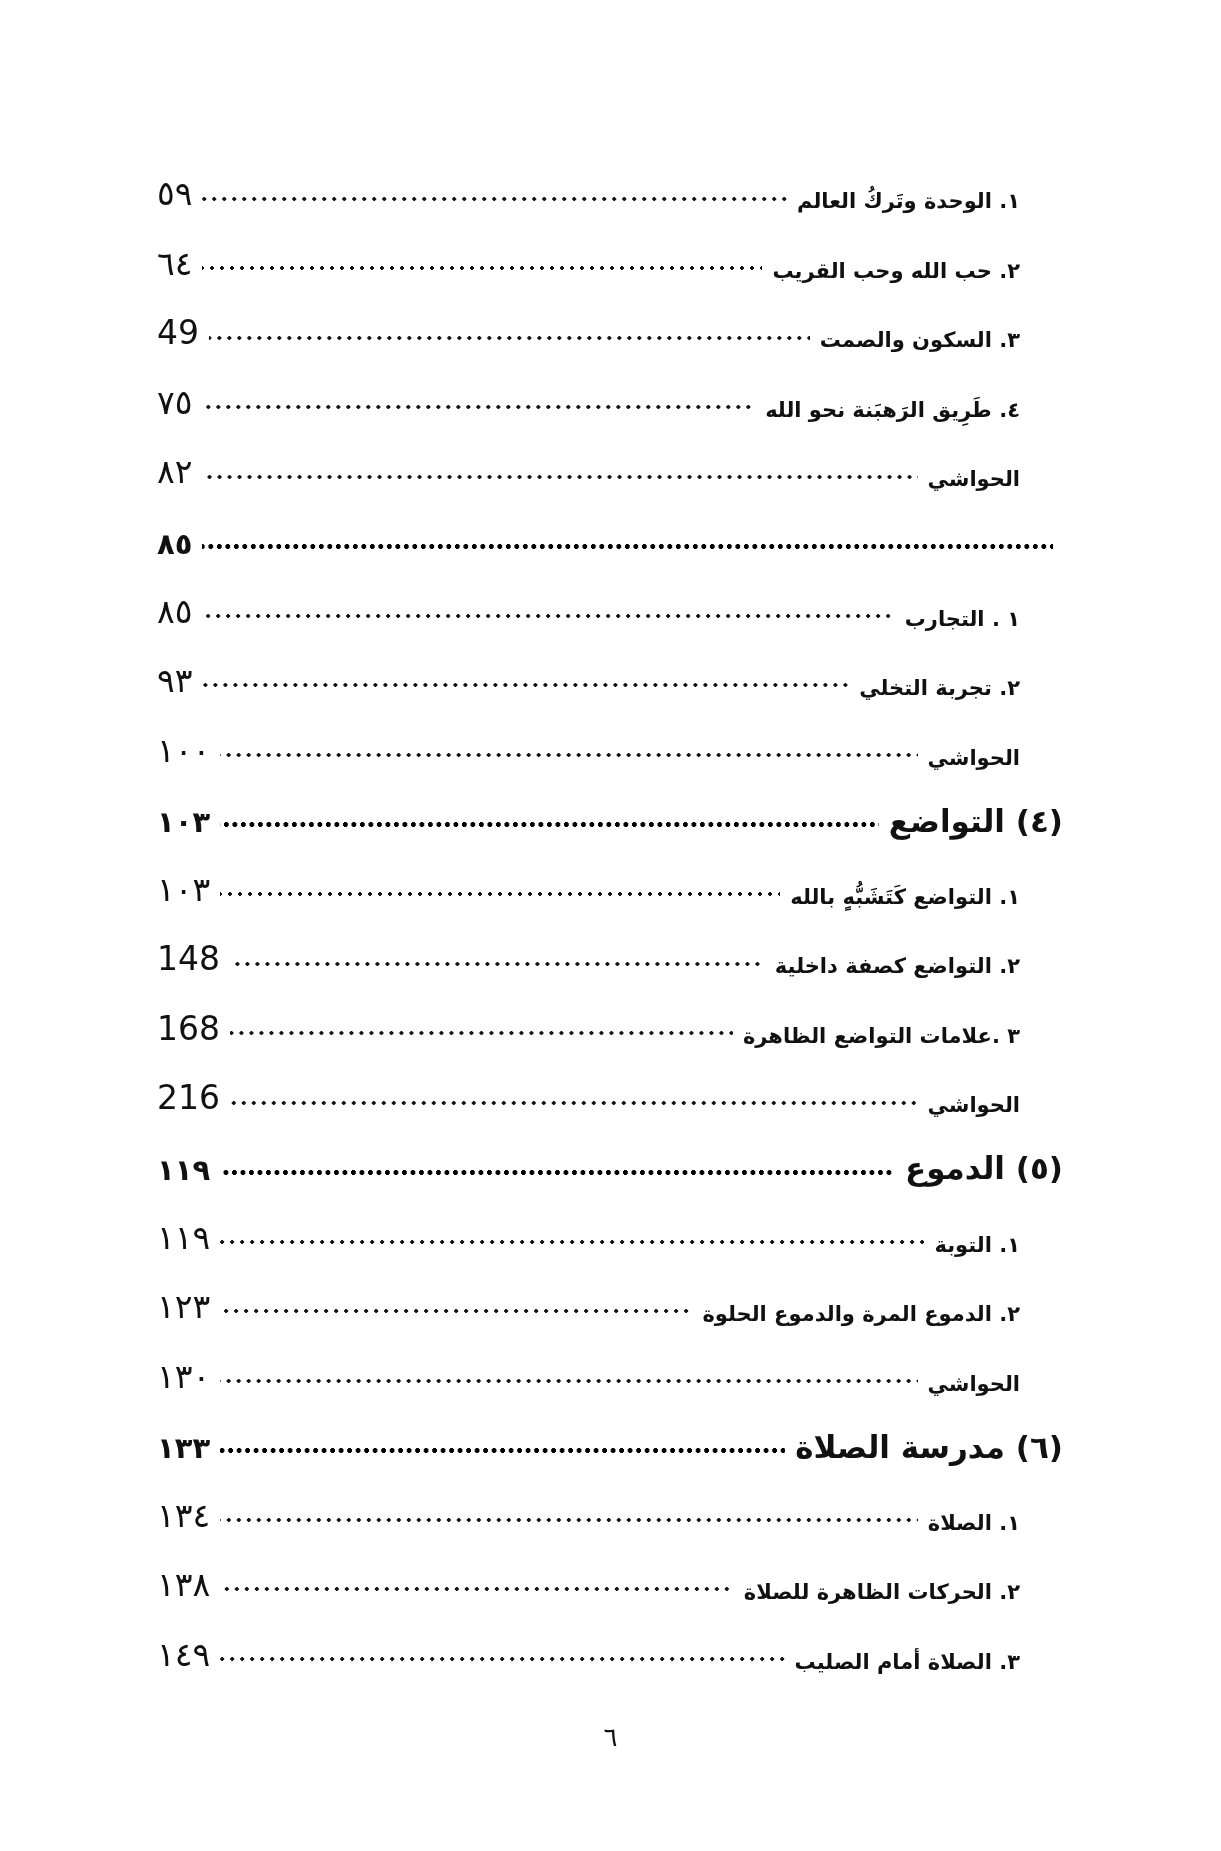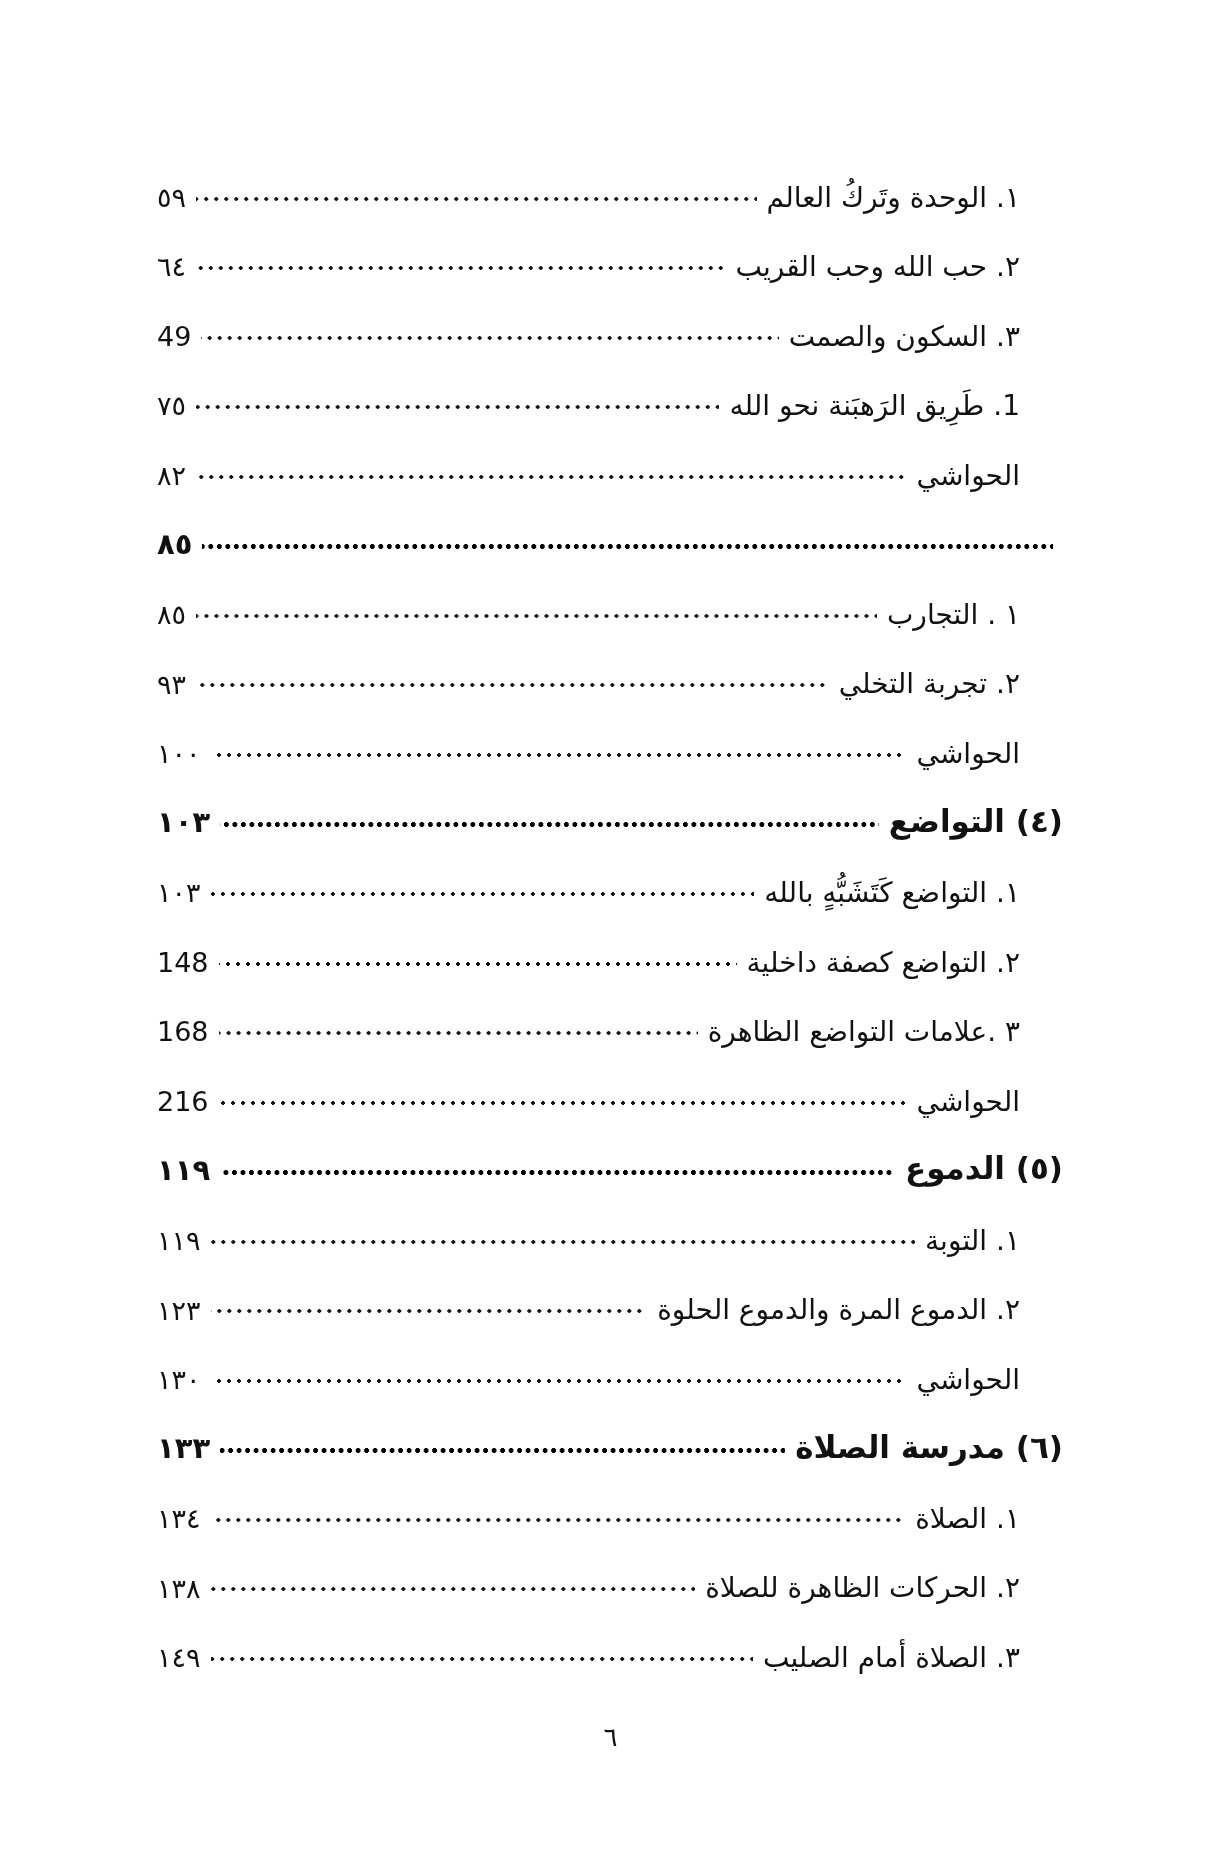--- a/index.html
+++ b/index.html
@@ -26,26 +26,27 @@
     left: 157px;
     width: 906px;
     direction: rtl;
   }
   .toc-row {
     display: flex;
     align-items: flex-end;
     height: 69.55px;
   }
   .toc-row .title {
-    font-size: 28px;
+    font-size: 21px;
     line-height: 1.25;
     white-space: nowrap;
+    font-weight: bold;
   }
   .toc-row .pagenum {
-    font-size: 27px;
+    font-size: 33px;
     line-height: 1.25;
     white-space: nowrap;
   }
   
   .toc-row:not(.chapter) .title {
     margin-right: 43px;
   }
   .leader {
     flex: 1 1 auto;
     height: 6px;
@@ -92,21 +93,21 @@
     <span class="title">٢. حب الله وحب القريب</span>
     <span class="leader"></span>
     <span class="pagenum">٦٤</span>
   </div>
       <div class="toc-row">
     <span class="title">٣. السكون والصمت</span>
     <span class="leader"></span>
     <span class="pagenum">49</span>
   </div>
       <div class="toc-row">
-    <span class="title">1. طَرِيق الرَهبَنة نحو الله</span>
+    <span class="title">٤. طَرِيق الرَهبَنة نحو الله</span>
     <span class="leader"></span>
     <span class="pagenum">٧٥</span>
   </div>
       <div class="toc-row">
     <span class="title">الحواشي</span>
     <span class="leader"></span>
     <span class="pagenum">٨٢</span>
   </div>
       <div class="toc-row chapter">
     <span class="leader"></span>

